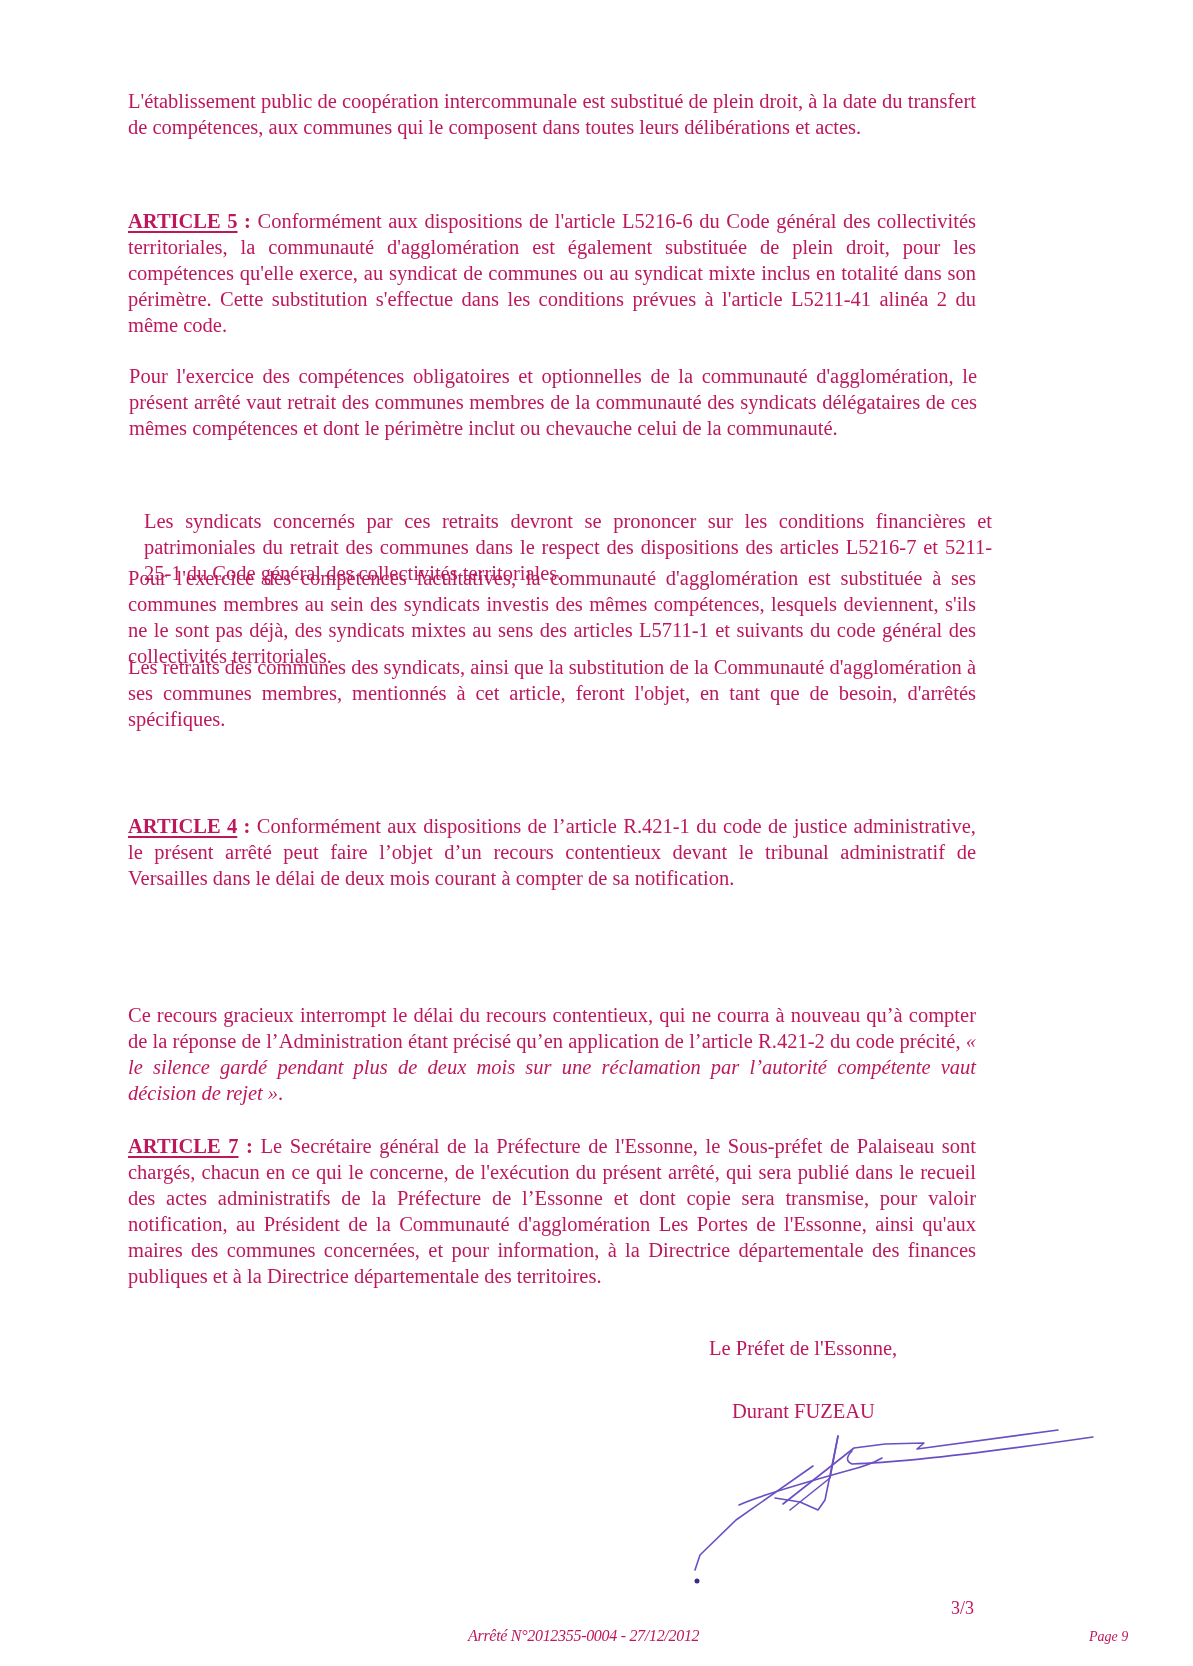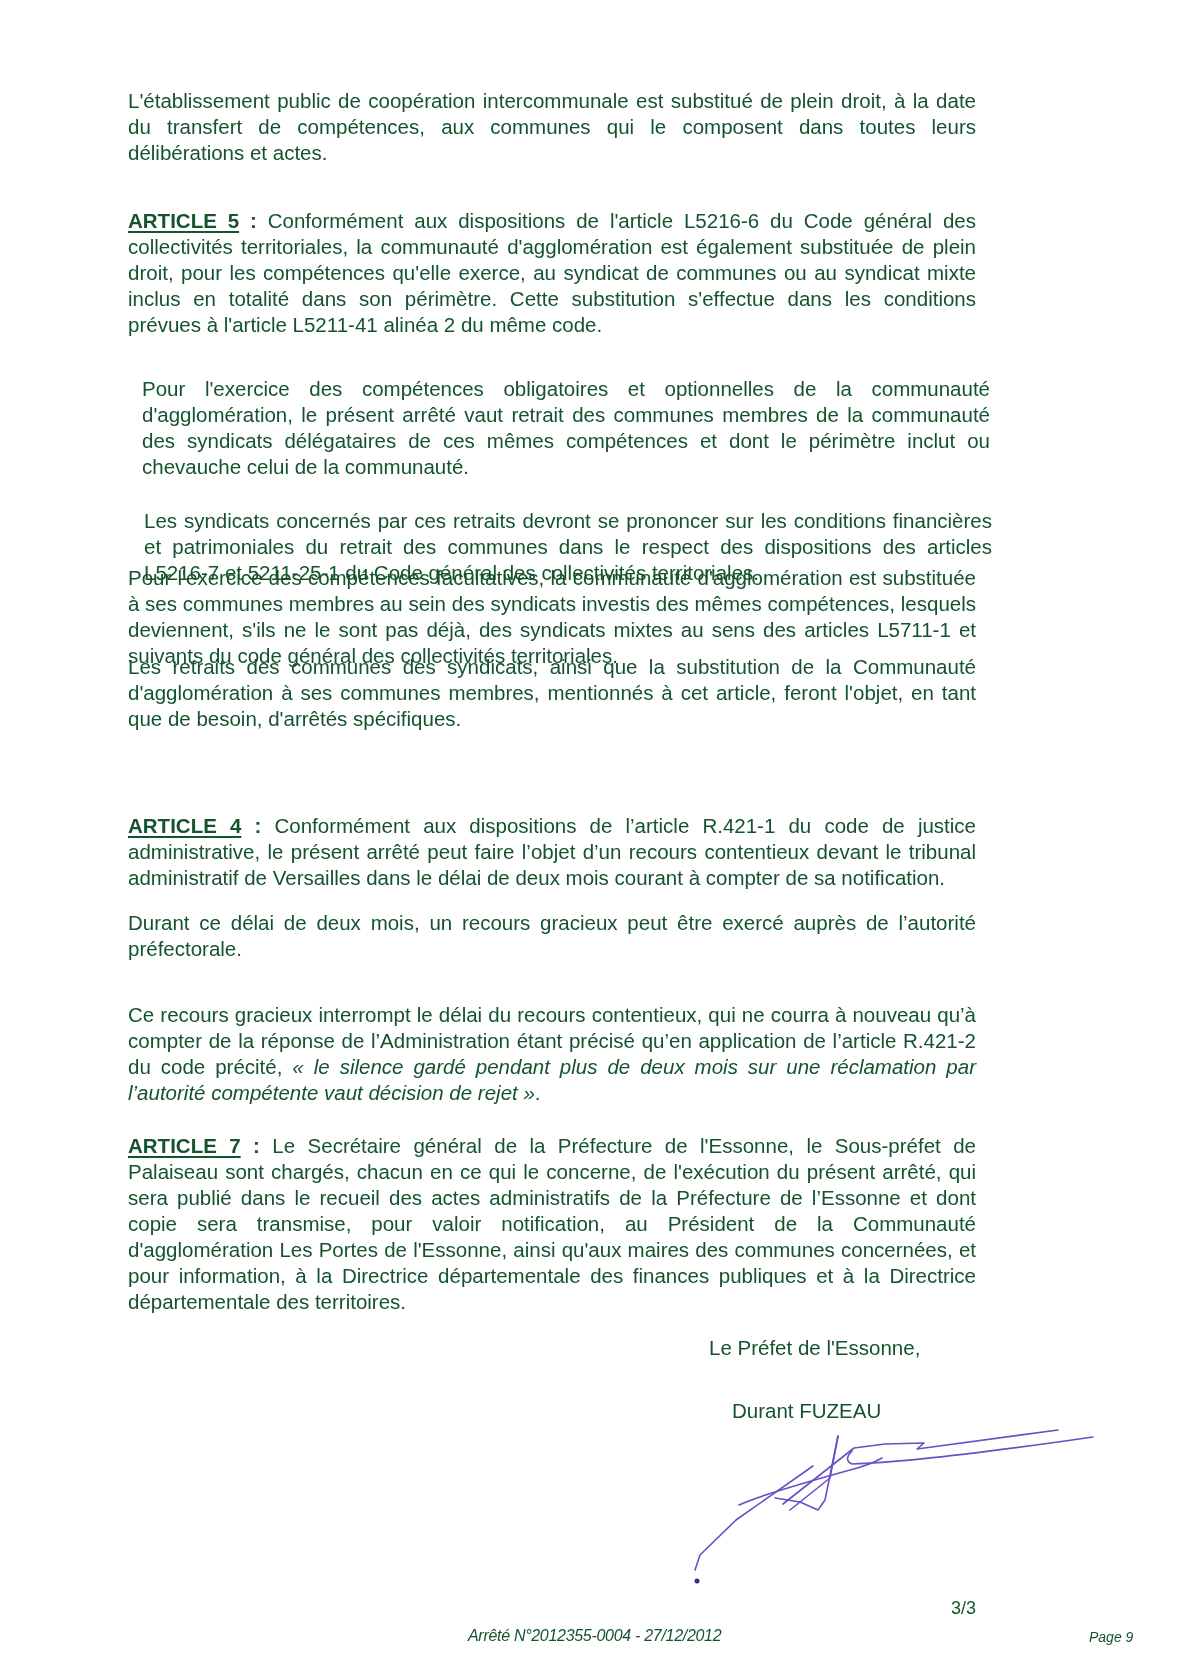--- a/index.html
+++ b/index.html
@@ -1,20 +1,20 @@
 <!DOCTYPE html>
 <html><head>
 <meta charset="utf-8">
 <style>
   html, body { margin: 0; padding: 0; background: #ffffff; }
   body { width: 1193px; height: 1666px; position: relative; overflow: hidden; }
   .page {
     position: absolute; left: 0; top: 0; width: 1192px; height: 1666px;
-    background: #ffffff; color: #14532d;
-    font-family: Liberation Sans, sans-serif;
+    background: #ffffff; color: #be185d;
+    font-family: Liberation Serif, serif;
   }
   .body-text {
     position: absolute; left: 128px; width: 848px;
     font-size: 20.5px; line-height: 26px; text-align: justify;
     margin: 0;
   }
   .article-head { font-weight: bold; text-decoration: underline; text-underline-offset: 3px; }
   .article-colon { font-weight: bold; }
   .quote-italic { font-style: italic; }
   .sig-block { position: absolute; font-size: 20.5px; line-height: 26px; }
@@ -32,42 +32,39 @@
 <div class="page">
 
   <p class="body-text" style="top:88px;">
     <span>L'établissement public de coopération intercommunale est substitué de plein droit, à la date du transfert de compétences, aux communes qui le composent dans toutes leurs délibérations et actes.</span>
   </p>
 
   <p class="body-text" style="top:208px;">
     <span class="article-head">ARTICLE 5</span><span class="article-colon"> : </span><span>Conformément aux dispositions de l'article L5216-6 du Code général des collectivités territoriales, la communauté d'agglomération est également substituée de plein droit, pour les compétences qu'elle exerce, au syndicat de communes ou au syndicat mixte inclus en totalité dans son périmètre. Cette substitution s'effectue dans les conditions prévues à l'article L5211-41 alinéa 2 du même code.</span>
   </p>
 
-  <p class="body-text" style="top:362px; margin:14px;">
+  <p class="body-text" style="top:362px; margin:1px;">
     <span>Pour l'exercice des compétences obligatoires et optionnelles de la communauté d'agglomération, le présent arrêté vaut retrait des communes membres de la communauté des syndicats délégataires de ces mêmes compétences et dont le périmètre inclut ou chevauche celui de la communauté.</span>
   </p>
   <p class="body-text" style="top:492px; margin:16px;">
     <span>Les syndicats concernés par ces retraits devront se prononcer sur les conditions financières et patrimoniales du retrait des communes dans le respect des dispositions des articles L5216-7 et 5211-25-1 du Code général des collectivités territoriales.</span>
   </p>
 
   <p class="body-text" style="top:565px;">
     <span>Pour l'exercice des compétences facultatives, la communauté d'agglomération est substituée à ses communes membres au sein des syndicats investis des mêmes compétences, lesquels deviennent, s'ils ne le sont pas déjà, des syndicats mixtes au sens des articles L5711-1 et suivants du code général des collectivités territoriales.</span>
   </p>
 
   <p class="body-text" style="top:654px;">
     <span>Les retraits des communes des syndicats, ainsi que la substitution de la Communauté d'agglomération à ses communes membres, mentionnés à cet article, feront l'objet, en tant que de besoin, d'arrêtés spécifiques.</span>
   </p>
 
   <p class="body-text" style="top:813px;">
     <span class="article-head">ARTICLE 4</span><span class="article-colon"> : </span><span>Conformément aux dispositions de l’article R.421-1 du code de justice administrative, le présent arrêté peut faire l’objet d’un recours contentieux devant le tribunal administratif de Versailles dans le délai de deux mois courant à compter de sa notification.</span>
   </p>
 
-  <p class="body-text" style="top:910px;">
-    <span>Durant ce délai de deux mois, un recours gracieux peut être exercé auprès de l’autorité préfectorale.</span>
-  </p>
 
   <p class="body-text" style="top:986px;margin-top:16px;">
     <span>Ce recours gracieux interrompt le délai du recours contentieux, qui ne courra à nouveau qu’à compter de la réponse de l’Administration étant précisé qu’en application de l’article R.421-2 du code précité, </span><span class="quote-italic">« le silence gardé pendant plus de deux mois sur une réclamation par l’autorité compétente vaut décision de rejet »</span><span>.</span>
   </p>
 
   <p class="body-text" style="top:1133px;">
     <span class="article-head">ARTICLE 7</span><span class="article-colon"> : </span><span>Le Secrétaire général de la Préfecture de l'Essonne, le Sous-préfet de Palaiseau sont chargés, chacun en ce qui le concerne, de l'exécution du présent arrêté, qui sera publié dans le recueil des actes administratifs de la Préfecture de l’Essonne et dont copie sera transmise, pour valoir notification, au Président de la Communauté d'agglomération Les Portes de l'Essonne, ainsi qu'aux maires des communes concernées, et pour information, à la Directrice départementale des finances publiques et à la Directrice départementale des territoires.</span>
   </p>
 
   <div class="sig-block" style="left:709px; top:1335px;">Le Préfet de l'Essonne,</div>

